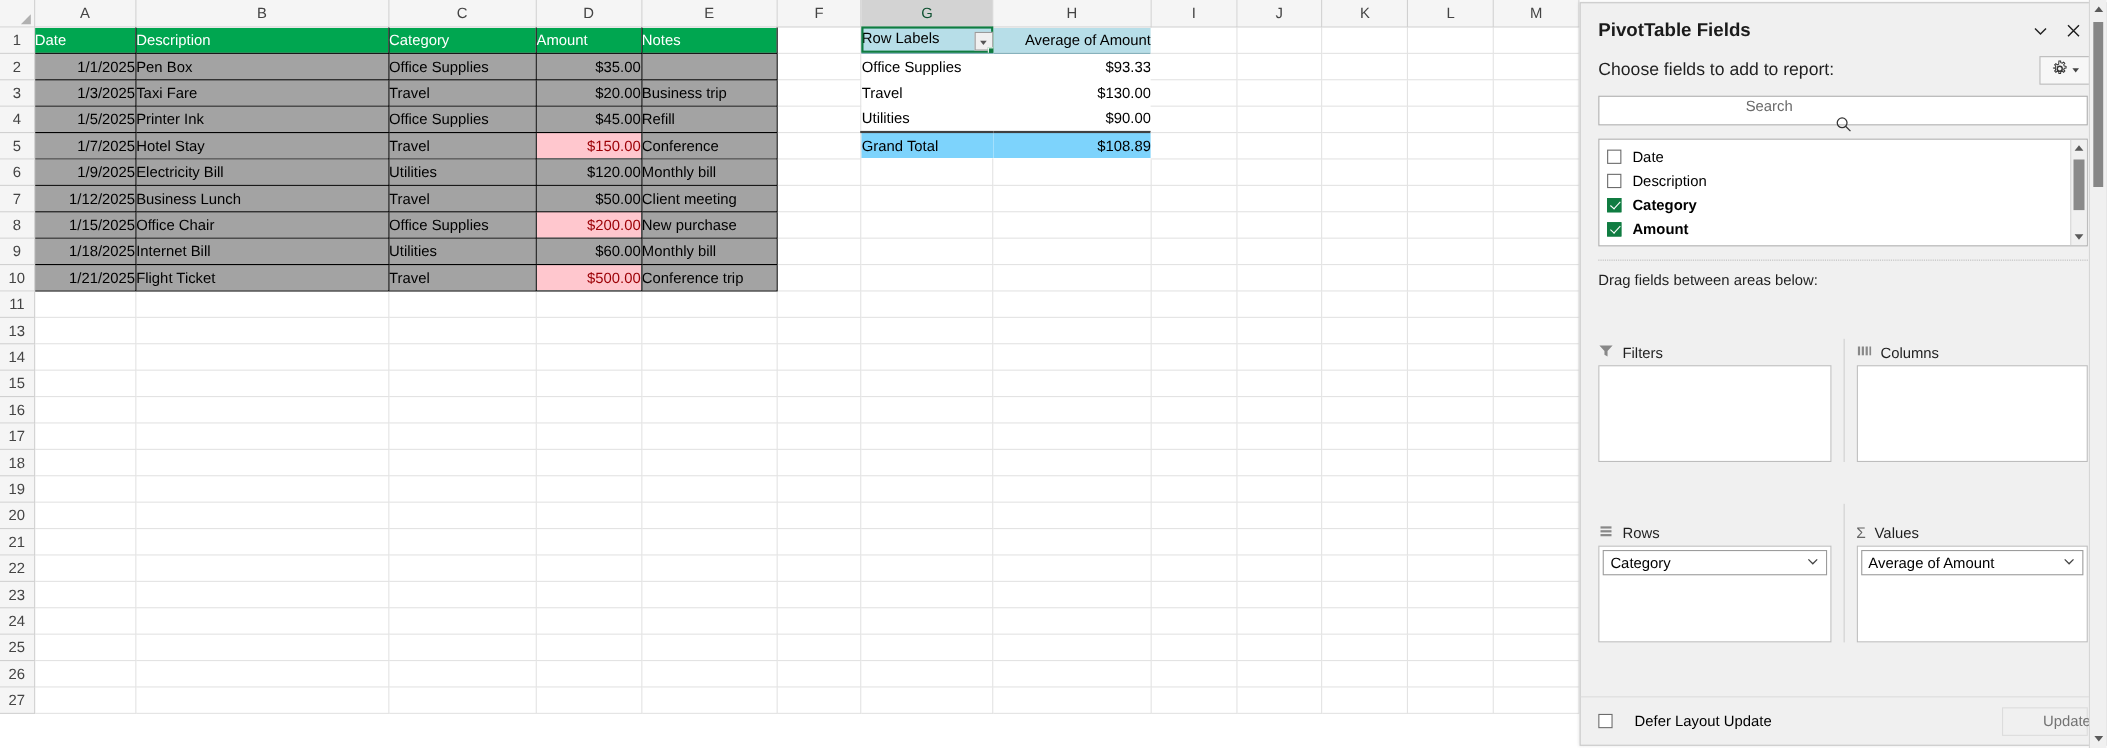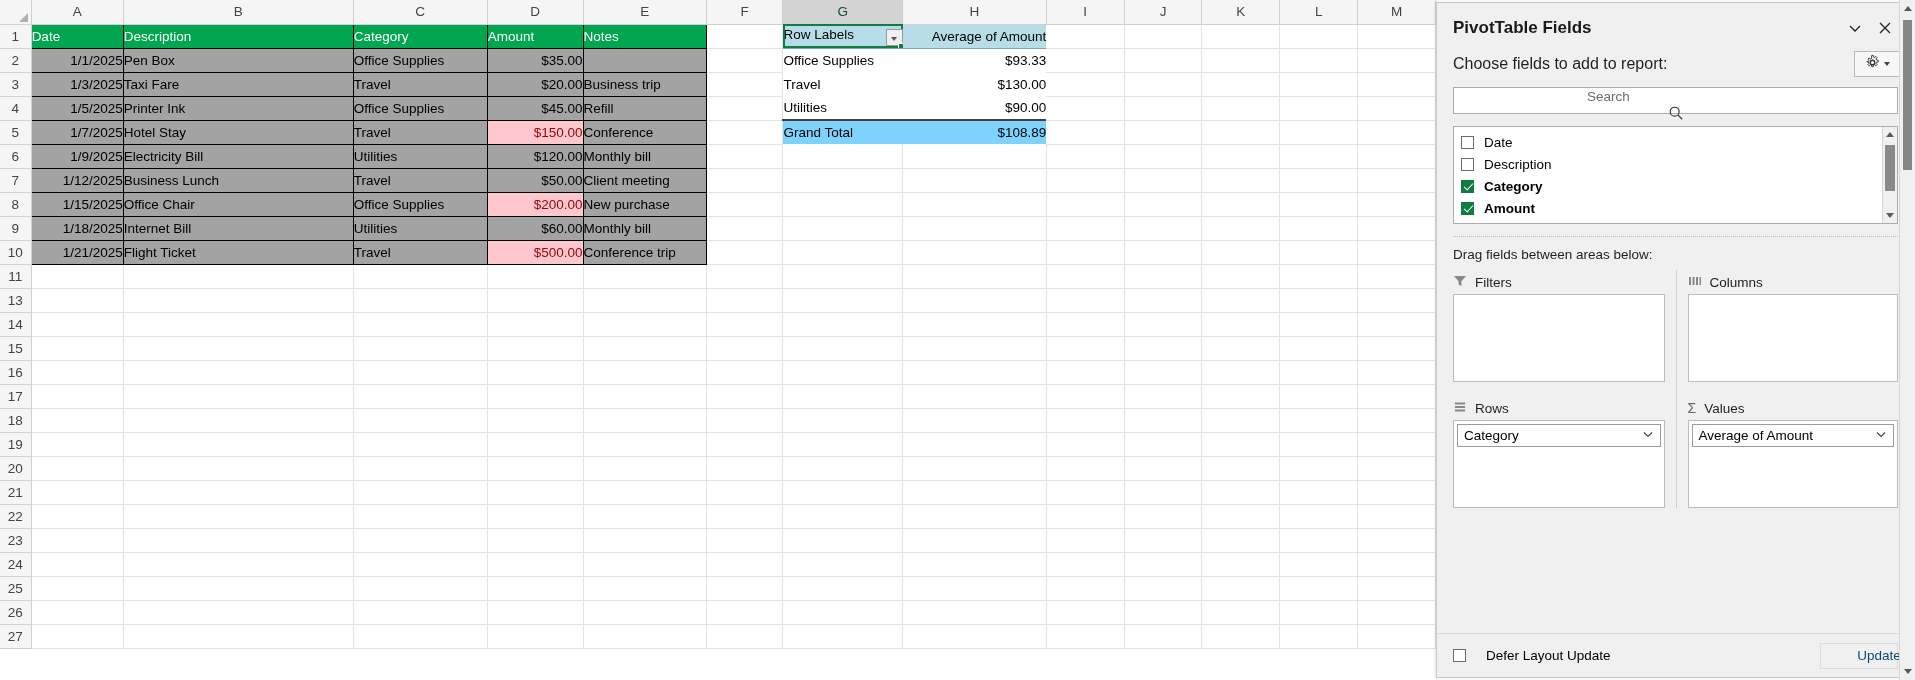--- a/index.html
+++ b/index.html
@@ -310,20 +310,21 @@
   }
 
   .areas {
     margin: 0 16px;
     display: grid;
     grid-template-columns: 1fr 1fr;
     grid-template-rows: auto auto;
   }
   .area {
     padding: 0 0 0 0;
+    margin-top: 38px;
   }
   .area.right { border-left: 1px solid #cfcfcf; padding-left: 11px; }
   .area.left { padding-right: 11px; }
   .area-head {
     display: flex;
     align-items: center;
     gap: 8px;
     height: 24px;
     font-size: 13.5px;
     color: #1f1f1f;
@@ -358,21 +359,21 @@
   .defer {
     display: flex; align-items: center; gap: 10px;
     flex: 1;
     font-size: 13.5px;
     cursor: pointer;
   }
   .update-btn {
     width: 78px; height: 26px;
     border: 1px solid #dcdcdc;
     background: #f0f0f0;
-    color: #0c4a6e;
+    color: #737373;
     font-size: 13.5px;
     display: flex; align-items: center; justify-content: center; padding-left: 40px;
   }
 
   
   #pane-scroll {
     position: absolute;
     right: 0; top: 0;
     width: 16px; height: 680px;
     background: #f0f0f0;

